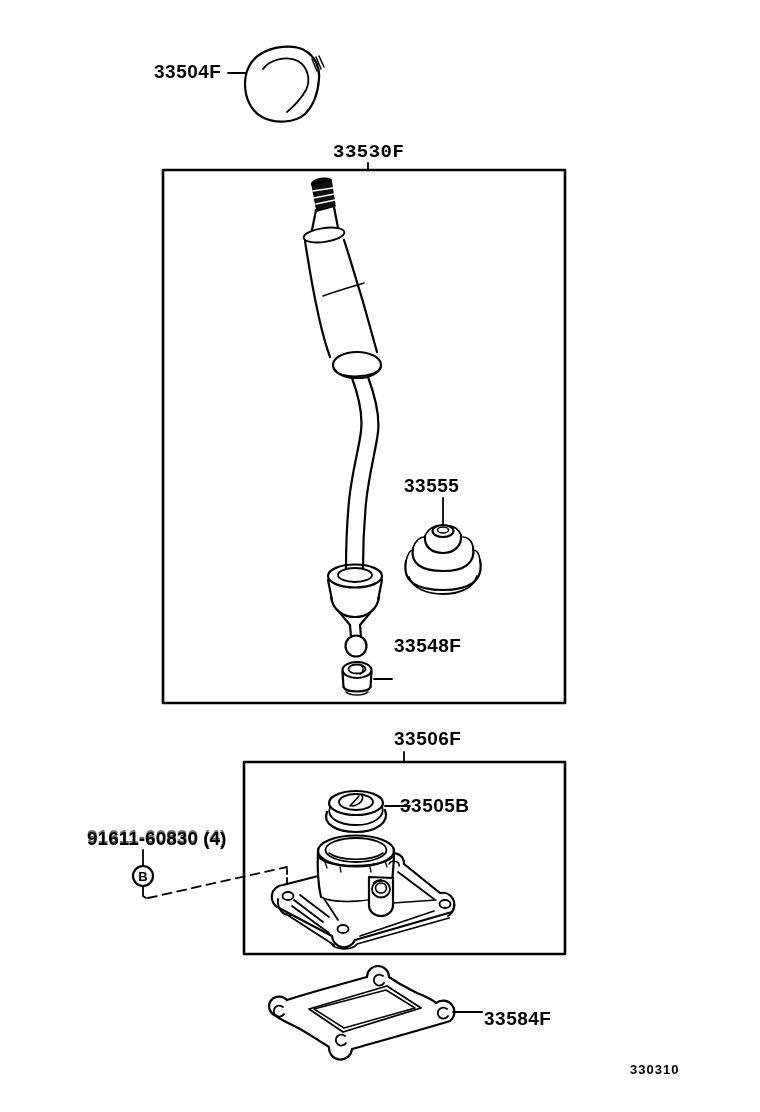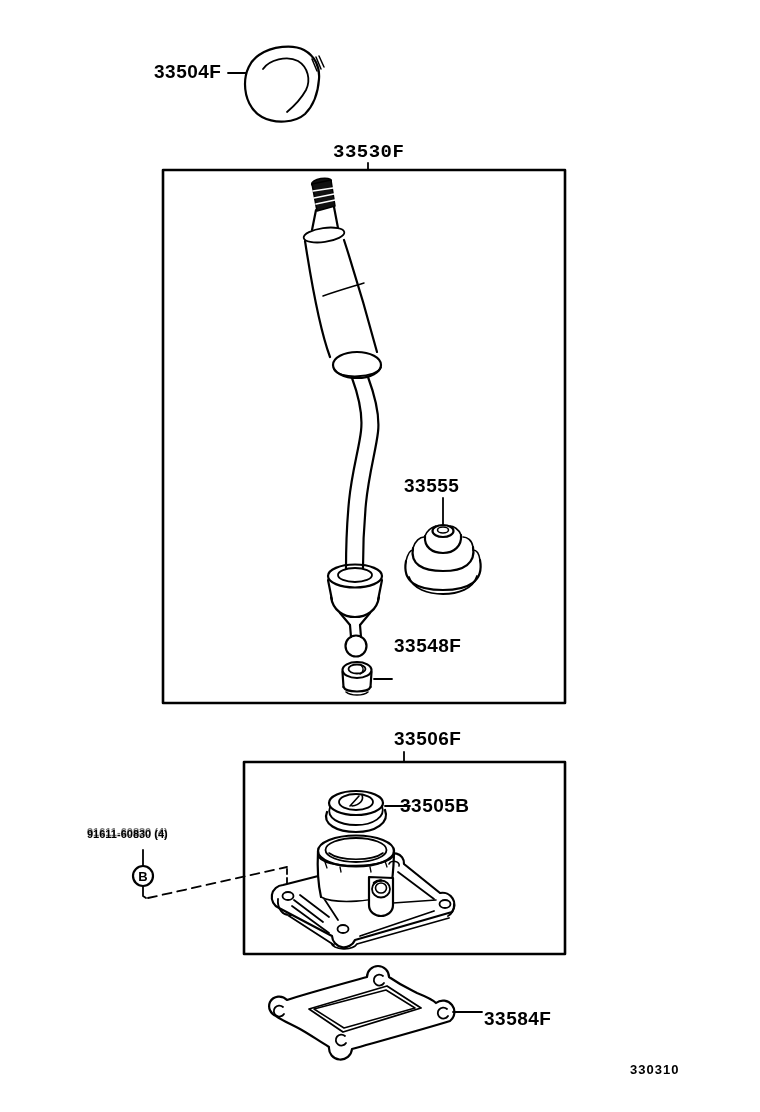--- a/index.html
+++ b/index.html
@@ -13,21 +13,21 @@
   .art{position:absolute;left:0;top:0;}
   .lbl{
     position:absolute;
     color:#000;
     font-weight:bold;
     font-size:19px;
     line-height:1;
     letter-spacing:0.5px;
     white-space:nowrap;
   }
-  .lbl-small{font-size:11px;letter-spacing:0;text-shadow:0 -2px 0 rgba(0,0,0,0.55);}
+  .lbl-small{font-size:19px;letter-spacing:0;text-shadow:0 -2px 0 rgba(0,0,0,0.55);}
   .lbl-fig{font-size:13px;letter-spacing:1px;}
   .lbl-bolt-letter{
     position:absolute;
     width:14px;text-align:center;
     color:#000;font-weight:bold;font-size:13px;line-height:1;
   }
 </style>
 </head>
 <body>
 

